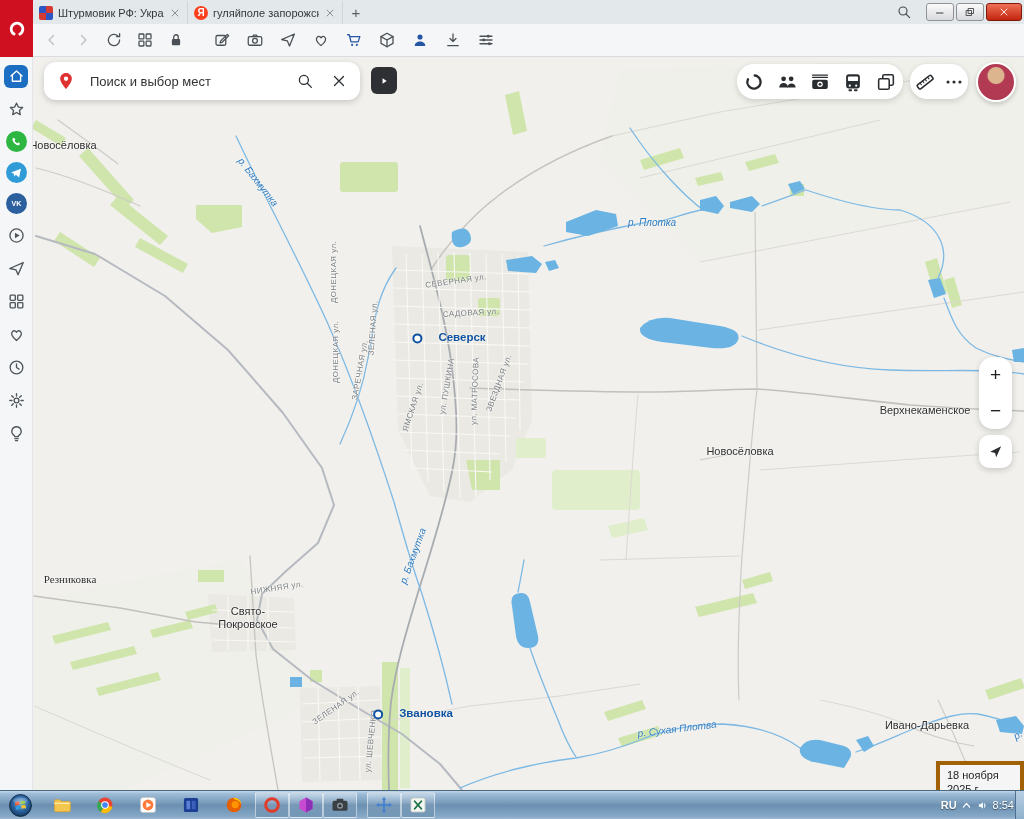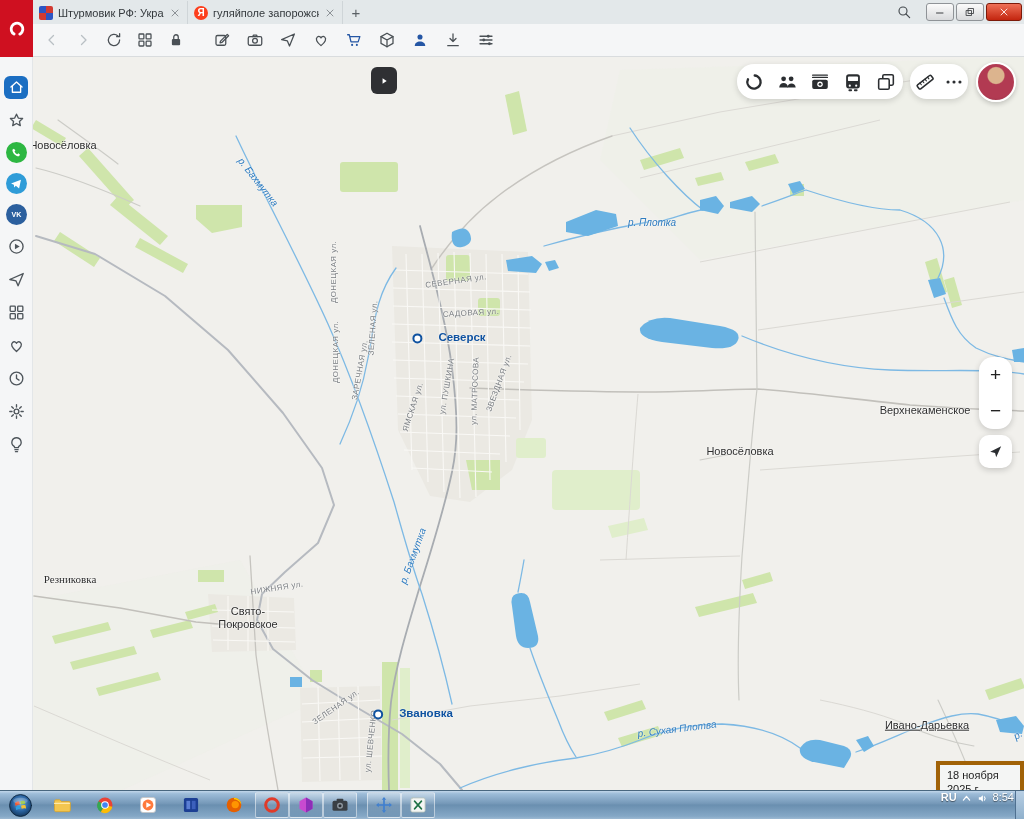--- a/index.html
+++ b/index.html
@@ -41,21 +41,21 @@
   #urlbox{display:flex;align-items:center;font-size:12px;margin-left:4px;flex:1;min-width:0;}
   #url-domain{color:#1c1e20;font-weight:bold;}
   #url-path{color:#83888c;}
   #toolbar-right{display:flex;align-items:center;}
   #toolbar-right .tbtn{margin:0 0 0 15px;}
   .tbtn.blue{color:#2456a4;}
 
   
   #sidebar{position:absolute;left:0;top:57px;width:33px;bottom:28px;background:#f5f6f7;
     border-right:1px solid #e3e6e8;z-index:20;display:flex;flex-direction:column;align-items:center;
-    padding-top:19px;gap:10px;box-sizing:border-box;}
+    padding-top:8px;gap:10px;box-sizing:border-box;}
   .sbitem{width:24px;height:23px;display:flex;align-items:center;justify-content:center;color:#4e555b;}
   .sbitem .icon{width:19px;height:19px;}
   .sbitem.active{background:#1b6ec2;border-radius:6px;color:#fff;}
   .sbitem.round{border-radius:50%;width:21px;height:21px;color:#fff;}
   .sbitem.round .icon{width:14px;height:14px;}
   .sbitem.wa{background:#2db742;}
   .sbitem.tg{background:#2f9cd8;}
   .sbitem.vkc{background:#2b5f9e;}
   .sbitem.vkc .icon{width:19px;height:19px;}
 
@@ -106,21 +106,21 @@
     border-top:1px solid #49677f;display:flex;align-items:center;}
   #apps{display:flex;align-items:center;height:100%;}
   .app{height:26px;display:flex;align-items:center;justify-content:center;}
   .app .icon{width:20px;height:20px;}
   .app.slot{width:43px;}
   .app.start{width:40px;}
   .app.start .icon{width:25px;height:25px;}
   .app.active{width:34px;border:1px solid rgba(255,255,255,.5);border-radius:2px;box-sizing:border-box;
     background:linear-gradient(rgba(255,255,255,.38),rgba(255,255,255,.1) 45%,rgba(30,70,110,.18));}
   .app.gap{width:10px;}
-  #tray{position:absolute;right:10px;top:0;height:28px;display:flex;align-items:flex-start;gap:2px;color:#fff;
+  #tray{position:absolute;right:10px;top:0;height:28px;display:flex;align-items:center;gap:2px;color:#fff;
     font-size:11px;text-shadow:0 1px 1px rgba(0,0,0,.5);}
   #tray .icon{width:15px;height:15px;color:#fff;}
   #show-desktop{position:absolute;right:0;top:0;width:8px;height:28px;border-left:1px solid #4f7090;
     background:linear-gradient(#b8cfe4,#8fb0cc);}
 </style>
 </head>
 <body>
 
 <div id="screen">
 
@@ -514,24 +514,44 @@
         <span class="lbl street" style="left: 244px; top: 531px; --r: -9deg;">НИЖНЯЯ ул.</span>
         <span class="lbl town" style="left: 215px; top: 561px; --r: 0deg;">Свято-
 Покровское</span>
         <span class="lbl street" style="left: 303px; top: 650px; --r: -35deg;">ЗЕЛЕНАЯ ул.</span>
         <span class="lbl street" style="left: 338px; top: 684px; --r: -84deg;">ул. ШЕВЧЕНКО</span>
         <span class="lbl btown" style="left: 380px; top: 657px; --r: 0deg;">
           <span class="mk"></span>
           <span>Звановка</span>
         </span>
         <span class="lbl river" style="left: 644px; top: 672px; --r: -7deg;">р. Сухая Плотва</span>
-        <span class="lbl town" style="left: 894px; top: 668px; text-decoration: underline; --r: 0deg;">Ивано-Дарьевка</span>
+        <span class="lbl town" style="left: 894px; top: 668px; --r: 0deg;">Ивано-Дарьевка</span>
         <span class="lbl river" style="left: 985px; top: 678px; --r: -30deg;">р.</span>
       </div>
 
+    <div id="search-pill">
+      <span class="icon pin">
+          <svg viewBox="0 0 24 24" fill="none" stroke="currentColor" stroke-width="1.7" stroke-linecap="round" stroke-linejoin="round">
+            <path d="M12 2.5c-3.9 0-7 3-7 6.8C5 14 12 21.5 12 21.5S19 14 19 9.3c0-3.8-3.1-6.8-7-6.8z" fill="#e03131" stroke="none"></path>
+            <circle cx="12" cy="9.3" r="2.6" fill="#fff" stroke="none"></circle>
+          </svg>
+        </span>
+      <input id="search-input" placeholder="Поиск и выбор мест" style="">
+      <span id="search-go" class="icon">
+          <svg viewBox="0 0 24 24" fill="none" stroke="currentColor" stroke-width="1.7" stroke-linecap="round" stroke-linejoin="round">
+            <circle cx="10.5" cy="10.5" r="6"></circle>
+            <path d="M15 15l5.5 5.5"></path>
+          </svg>
+        </span>
+      <span id="search-clear" class="icon">
+          <svg viewBox="0 0 24 24" fill="none" stroke="currentColor" stroke-width="1.7" stroke-linecap="round" stroke-linejoin="round">
+            <path d="M6 6l12 12M18 6L6 18"></path>
+          </svg>
+        </span>
+    </div>
     <div id="panel-expand">
       <span class="icon">
           <svg viewBox="0 0 24 24" fill="none" stroke="currentColor" stroke-width="1.7" stroke-linecap="round" stroke-linejoin="round">
             <path d="M8.5 5.5L18.5 12l-10 6.5z" fill="currentColor" stroke="none"></path>
           </svg>
         </span>
     </div>
 
     <div id="mt-main" class="mt-pill">
         <span class="mtbtn icon">

